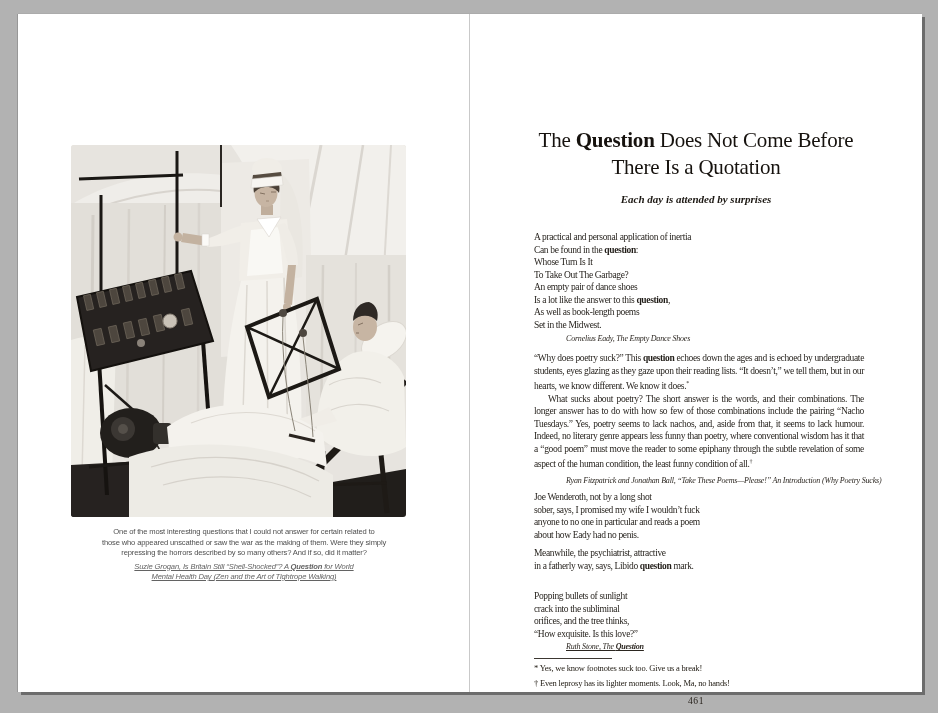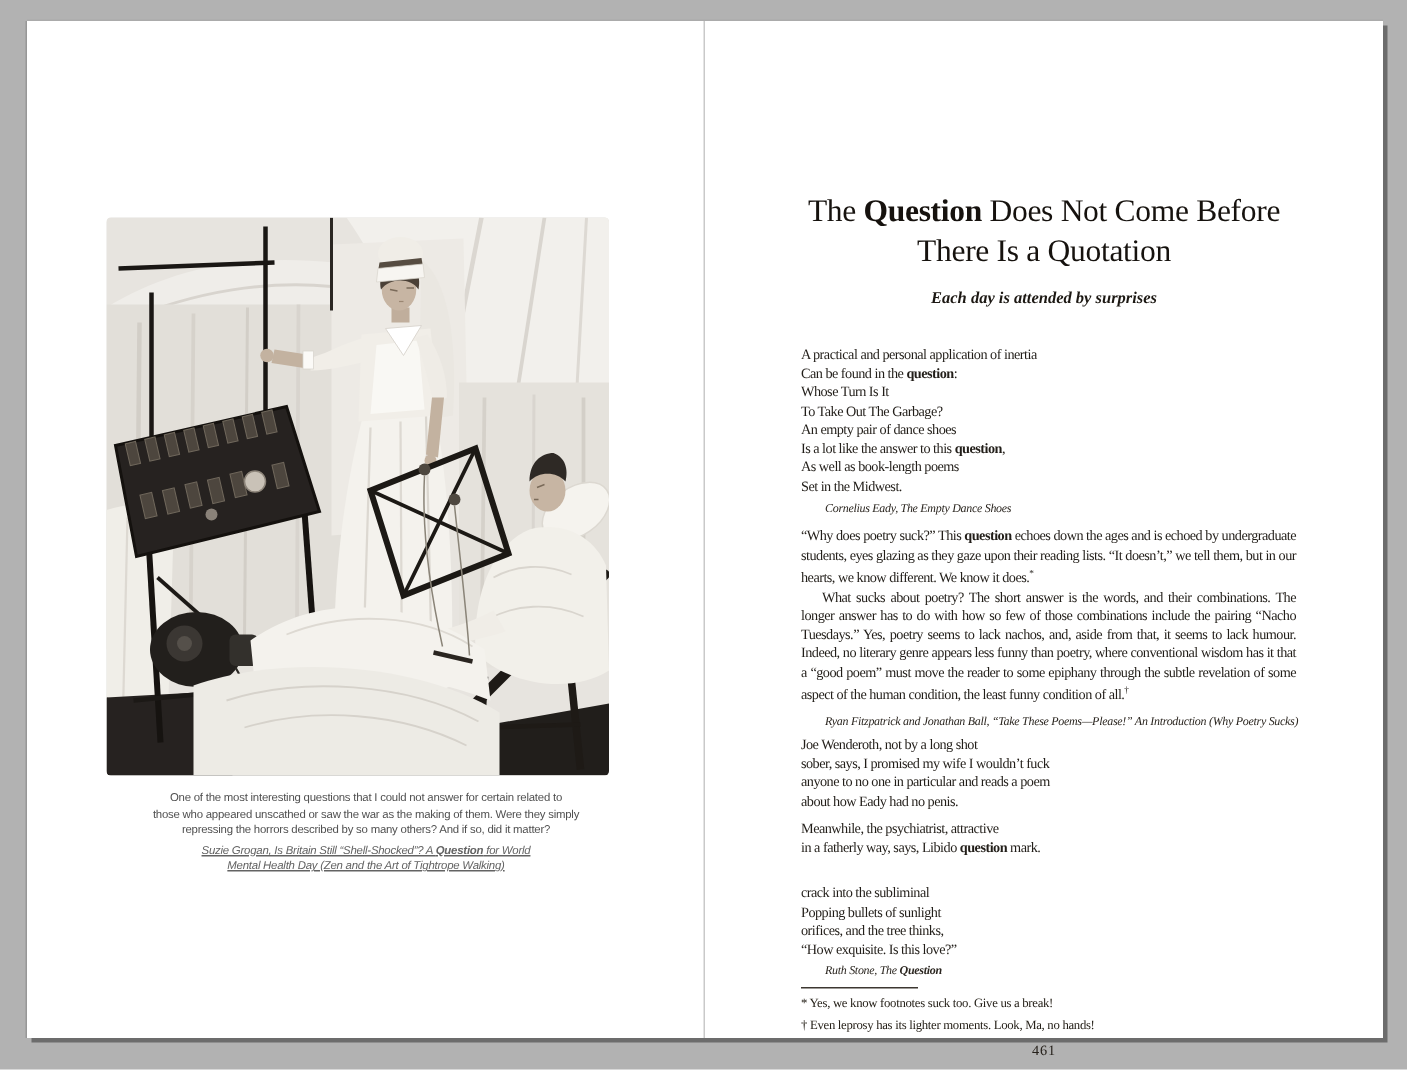--- a/index.html
+++ b/index.html
@@ -41,28 +41,28 @@
 
   .col{position:absolute;left:64px;width:330px;}
   .bodytext{font-size:9.5px;line-height:12.5px;letter-spacing:-0.35px;color:#221e19;}
   .pline{white-space:nowrap;height:12.5px;}
   .stanza-gap{height:6px;}
   .poem1{top:176px;}
   .poem2{top:436px;}
   .poem3{top:535px;}
 
   .attr{
-    position:absolute;left:80px;width:340px;
+    position:absolute;left:96px;width:340px;
     font-size:8px;font-style:italic;letter-spacing:-0.2px;
     white-space:nowrap;color:#2b2620;
   }
   .attr1{top:279px;}
   .attr2{top:421px;}
   .attr3{top:519px;}
-  .attr4{top:587px;}
+  .attr4{top:587px;text-decoration:underline;}
 
   .prose{top:297px;text-align:justify;}
   .prose p{margin:0;padding:0;}
   .prose p.indent{text-indent:14px;}
   .seg-sup{vertical-align:super;font-size:65%;}
 
   .fnrule{position:absolute;left:64px;top:603px;width:78px;height:1px;background:#3c3731;}
   .footnote{position:absolute;left:64px;font-size:8.5px;letter-spacing:-0.2px;white-space:nowrap;color:#262119;}
   .fn1{top:608px;}
   .fn2{top:623px;}
@@ -241,22 +241,22 @@
       <div class="pline"><span>sober, says, I promised my wife I wouldn’t fuck</span></div>
       <div class="pline"><span>anyone to no one in particular and reads a poem</span></div>
       <div class="pline"><span>about how Eady had no penis.</span></div>
       <div class="stanza-gap"></div>
       <div class="pline"><span>Meanwhile, the psychiatrist, attractive</span></div>
       <div class="pline"><span>in a fatherly way, says, Libido </span><span style="font-weight: bold;">question</span><span> mark.</span></div>
     </div>
 
 
     <div class="col bodytext poem3">
+      <div class="pline"><span>Popping bullets of sunlight</span></div>
       <div class="pline"><span>crack into the subliminal</span></div>
-      <div class="pline"><span>Popping bullets of sunlight</span></div>
       <div class="pline"><span>orifices, and the tree thinks,</span></div>
       <div class="pline"><span>“How exquisite. Is this love?”</span></div>
     </div>
 
     <div class="attr attr4"><span>Ruth Stone, The </span><span style="font-weight: bold;">Question</span></div>
 
     <div class="fnrule"></div>
     <div class="footnote fn1">* Yes, we know footnotes suck too. Give us a break!</div>
     <div class="footnote fn2">† Even leprosy has its lighter moments. Look, Ma, no hands!</div>
 

